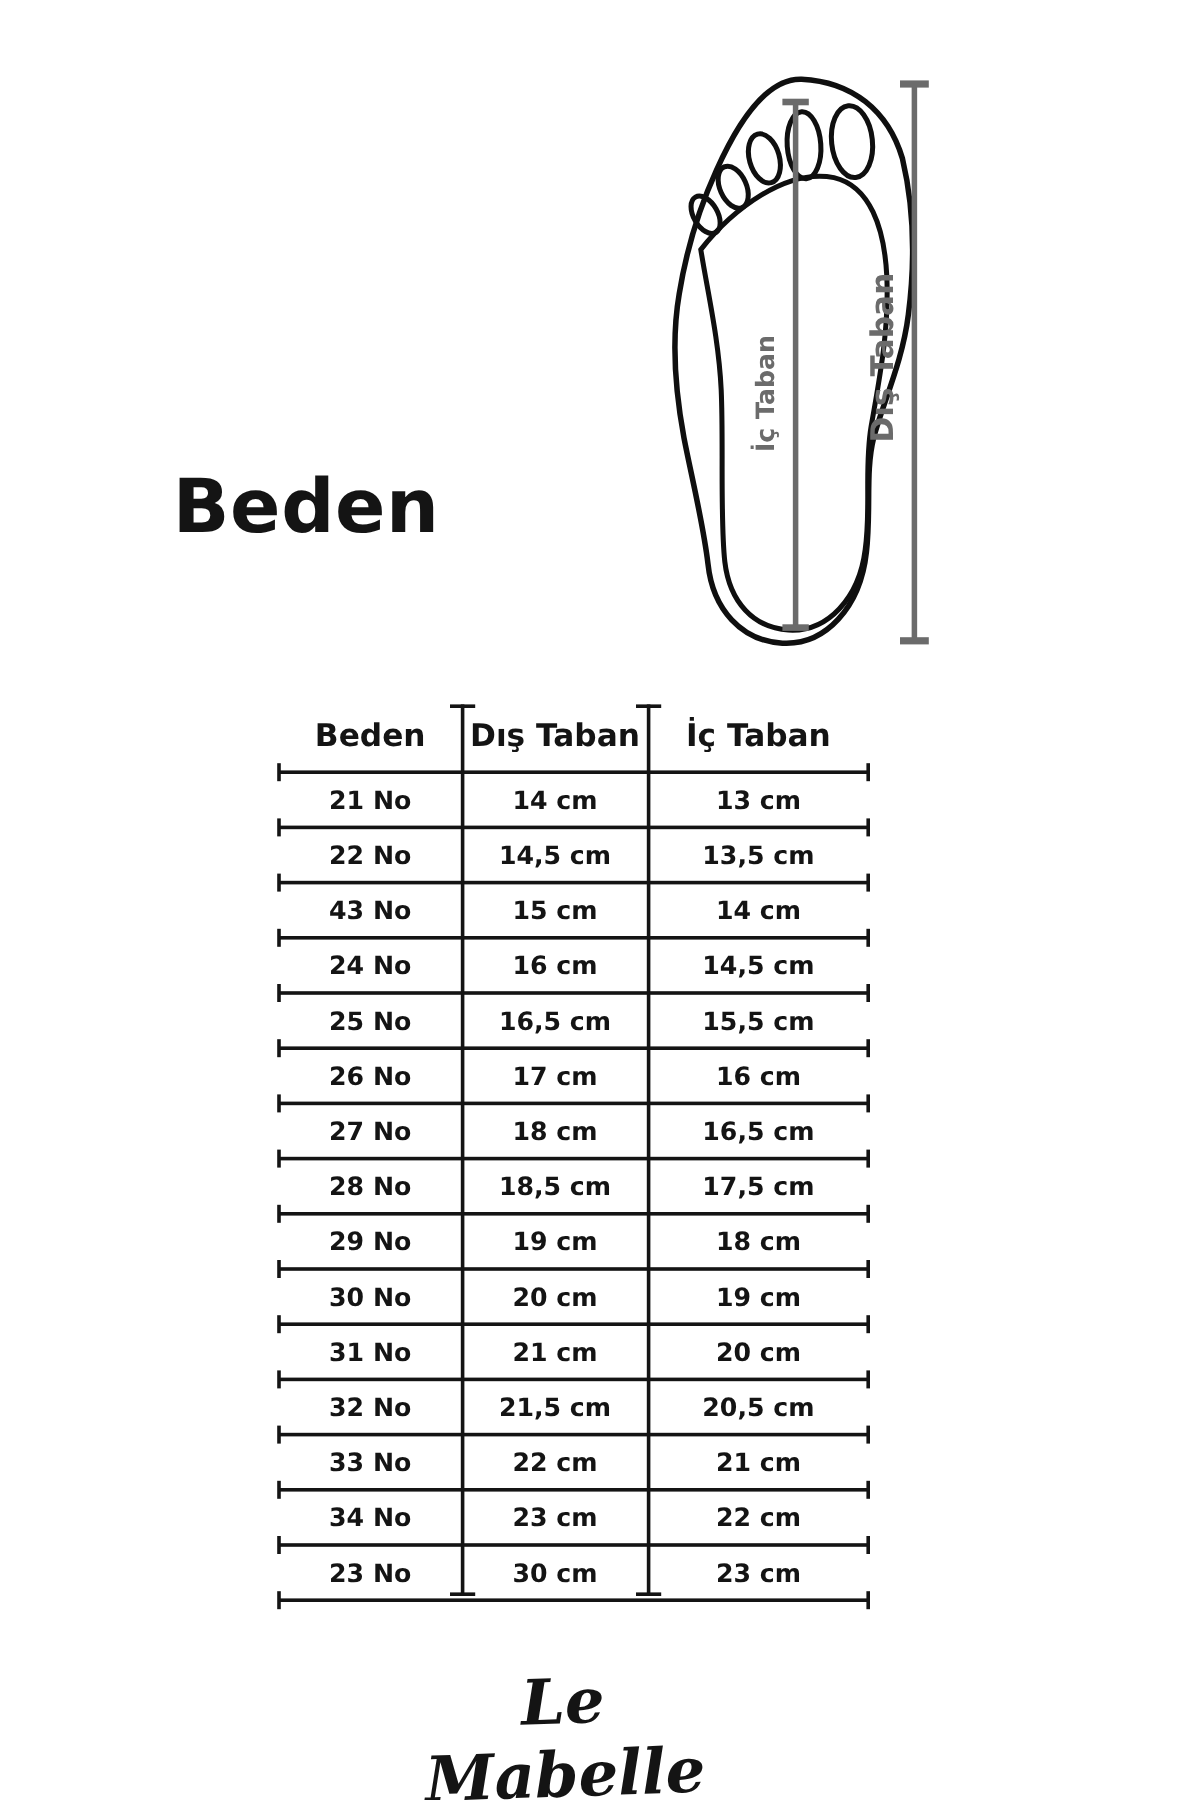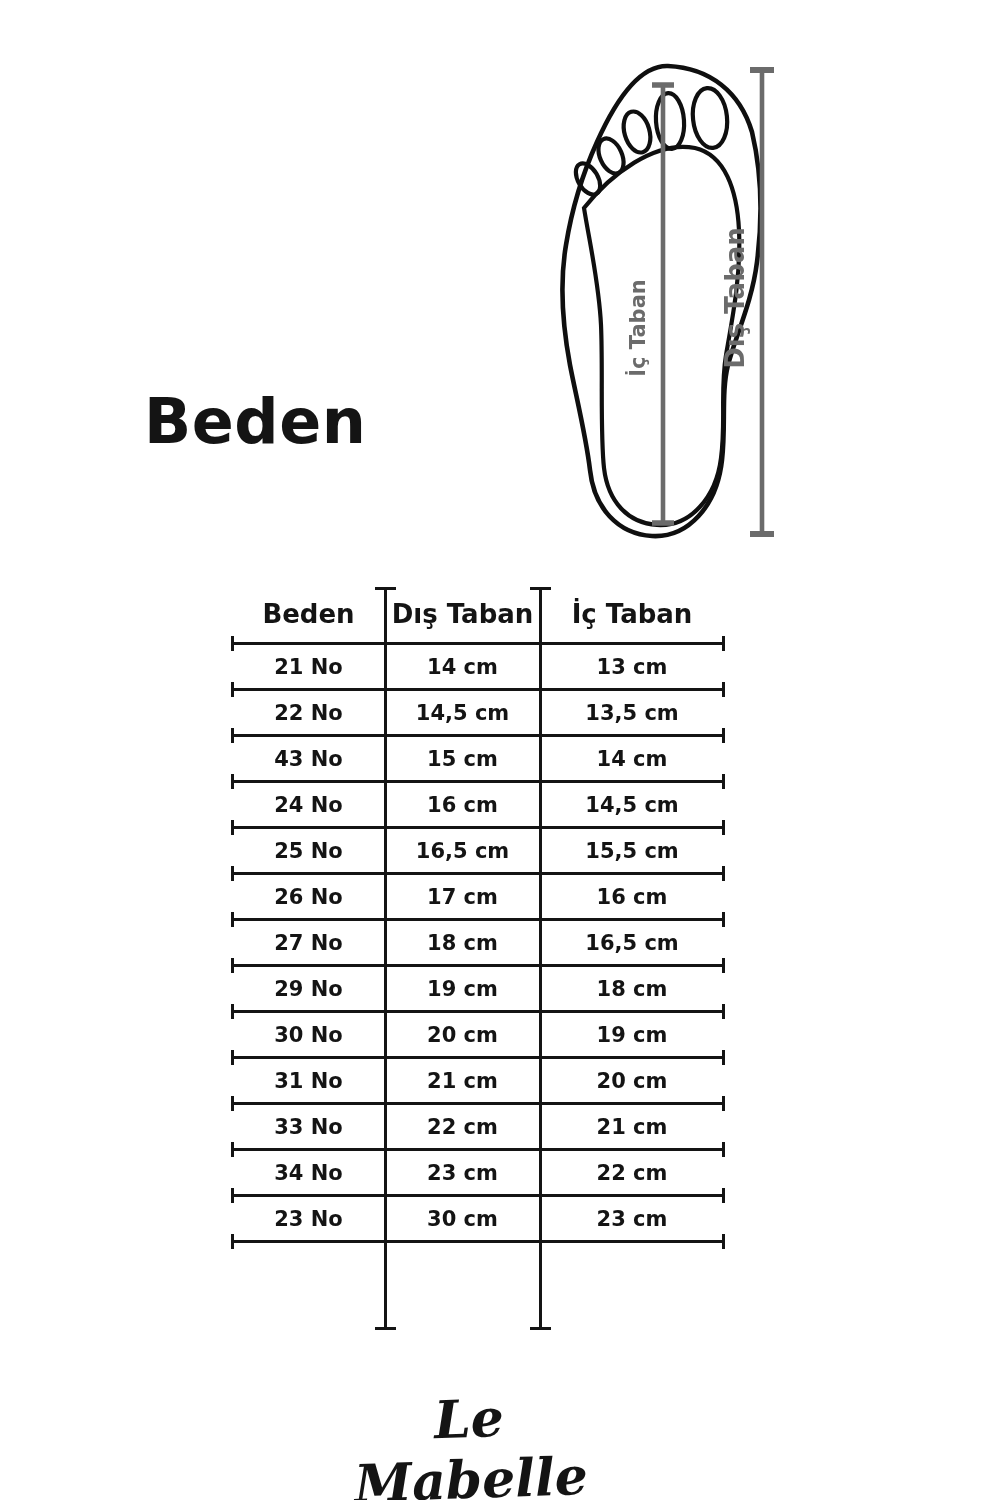--- a/index.html
+++ b/index.html
@@ -151,39 +151,49 @@
     <span class="c2">17 cm</span>
     <span class="c3">16 cm</span>
   </div>
 
   <div class="t-row">
     <span class="c1">27 No</span>
     <span class="c2">18 cm</span>
     <span class="c3">16,5 cm</span>
   </div>
 
+  <div class="t-row">
+    <span class="c1">28 No</span>
+    <span class="c2">18,5 cm</span>
+    <span class="c3">17,5 cm</span>
+  </div>
 
   <div class="t-row">
     <span class="c1">29 No</span>
     <span class="c2">19 cm</span>
     <span class="c3">18 cm</span>
   </div>
 
   <div class="t-row">
     <span class="c1">30 No</span>
     <span class="c2">20 cm</span>
     <span class="c3">19 cm</span>
   </div>
 
   <div class="t-row">
     <span class="c1">31 No</span>
     <span class="c2">21 cm</span>
     <span class="c3">20 cm</span>
   </div>
 
+  <div class="t-row">
+    <span class="c1">32 No</span>
+    <span class="c2">21,5 cm</span>
+    <span class="c3">20,5 cm</span>
+  </div>
 
   <div class="t-row">
     <span class="c1">33 No</span>
     <span class="c2">22 cm</span>
     <span class="c3">21 cm</span>
   </div>
 
   <div class="t-row">
     <span class="c1">34 No</span>
     <span class="c2">23 cm</span>

